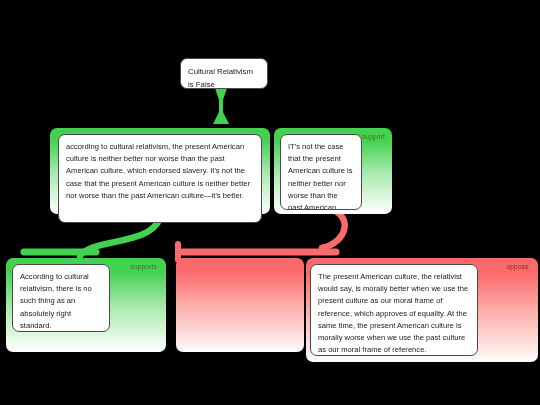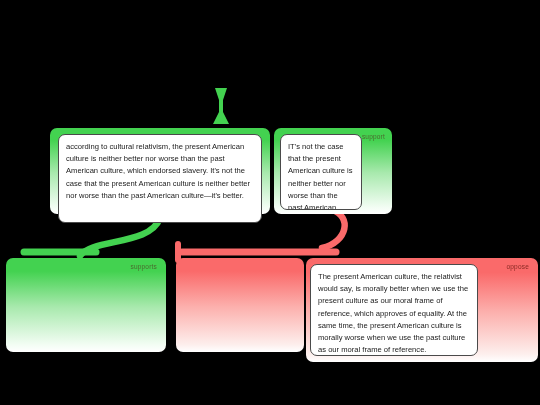--- a/index.html
+++ b/index.html
@@ -92,28 +92,34 @@
   <div class="panel panel-green" style="left:6px; top:258px; width:160px; height:94px;">
     <span class="panel-label label-green" style="right:9px;">supports</span>
   </div>
 
   <div class="panel panel-pink" style="left:176px; top:258px; width:128px; height:94px;"></div>
 
   <div class="panel panel-pink" style="left:306px; top:258px; width:232px; height:104px;">
     <span class="panel-label label-pink" style="right:9px;">oppose</span>
   </div>
 
+  <div class="box box-plain box-title" style="left:180px; top:58px; width:88px; height:31px;">
+    <span>Cultural Relativism is False</span>
+  </div>
 
   <div class="box box-plain" style="left:58px; top:134px; width:204px; height:89px;">
     <span>according to cultural relativism, the present American culture is neither better nor worse than the past American culture, which endorsed slavery. It's not the case that the present American culture is neither better nor worse than the past American culture—it's better.</span>
   </div>
 
   <div class="box box-plain" style="left:280px; top:134px; width:82px; height:76px;">
     <span>IT's not the case that the present American culture is neither better nor worse than the past American culture</span>
   </div>
 
+  <div class="box box-plain" style="left:12px; top:264px; width:98px; height:68px;">
+    <span>According to cultural relativism, there is no such thing as an absolutely right standard.</span>
+  </div>
 
 
   <div class="box box-plain" style="left:310px; top:264px; width:168px; height:92px;">
     <span>The present American culture, the relativist would say, is morally better when we use the present culture as our moral frame of reference, which approves of equality. At the same time, the present American culture is morally worse when we use the past culture as our moral frame of reference.</span>
   </div>
 
 </div>
 
 </body></html>

